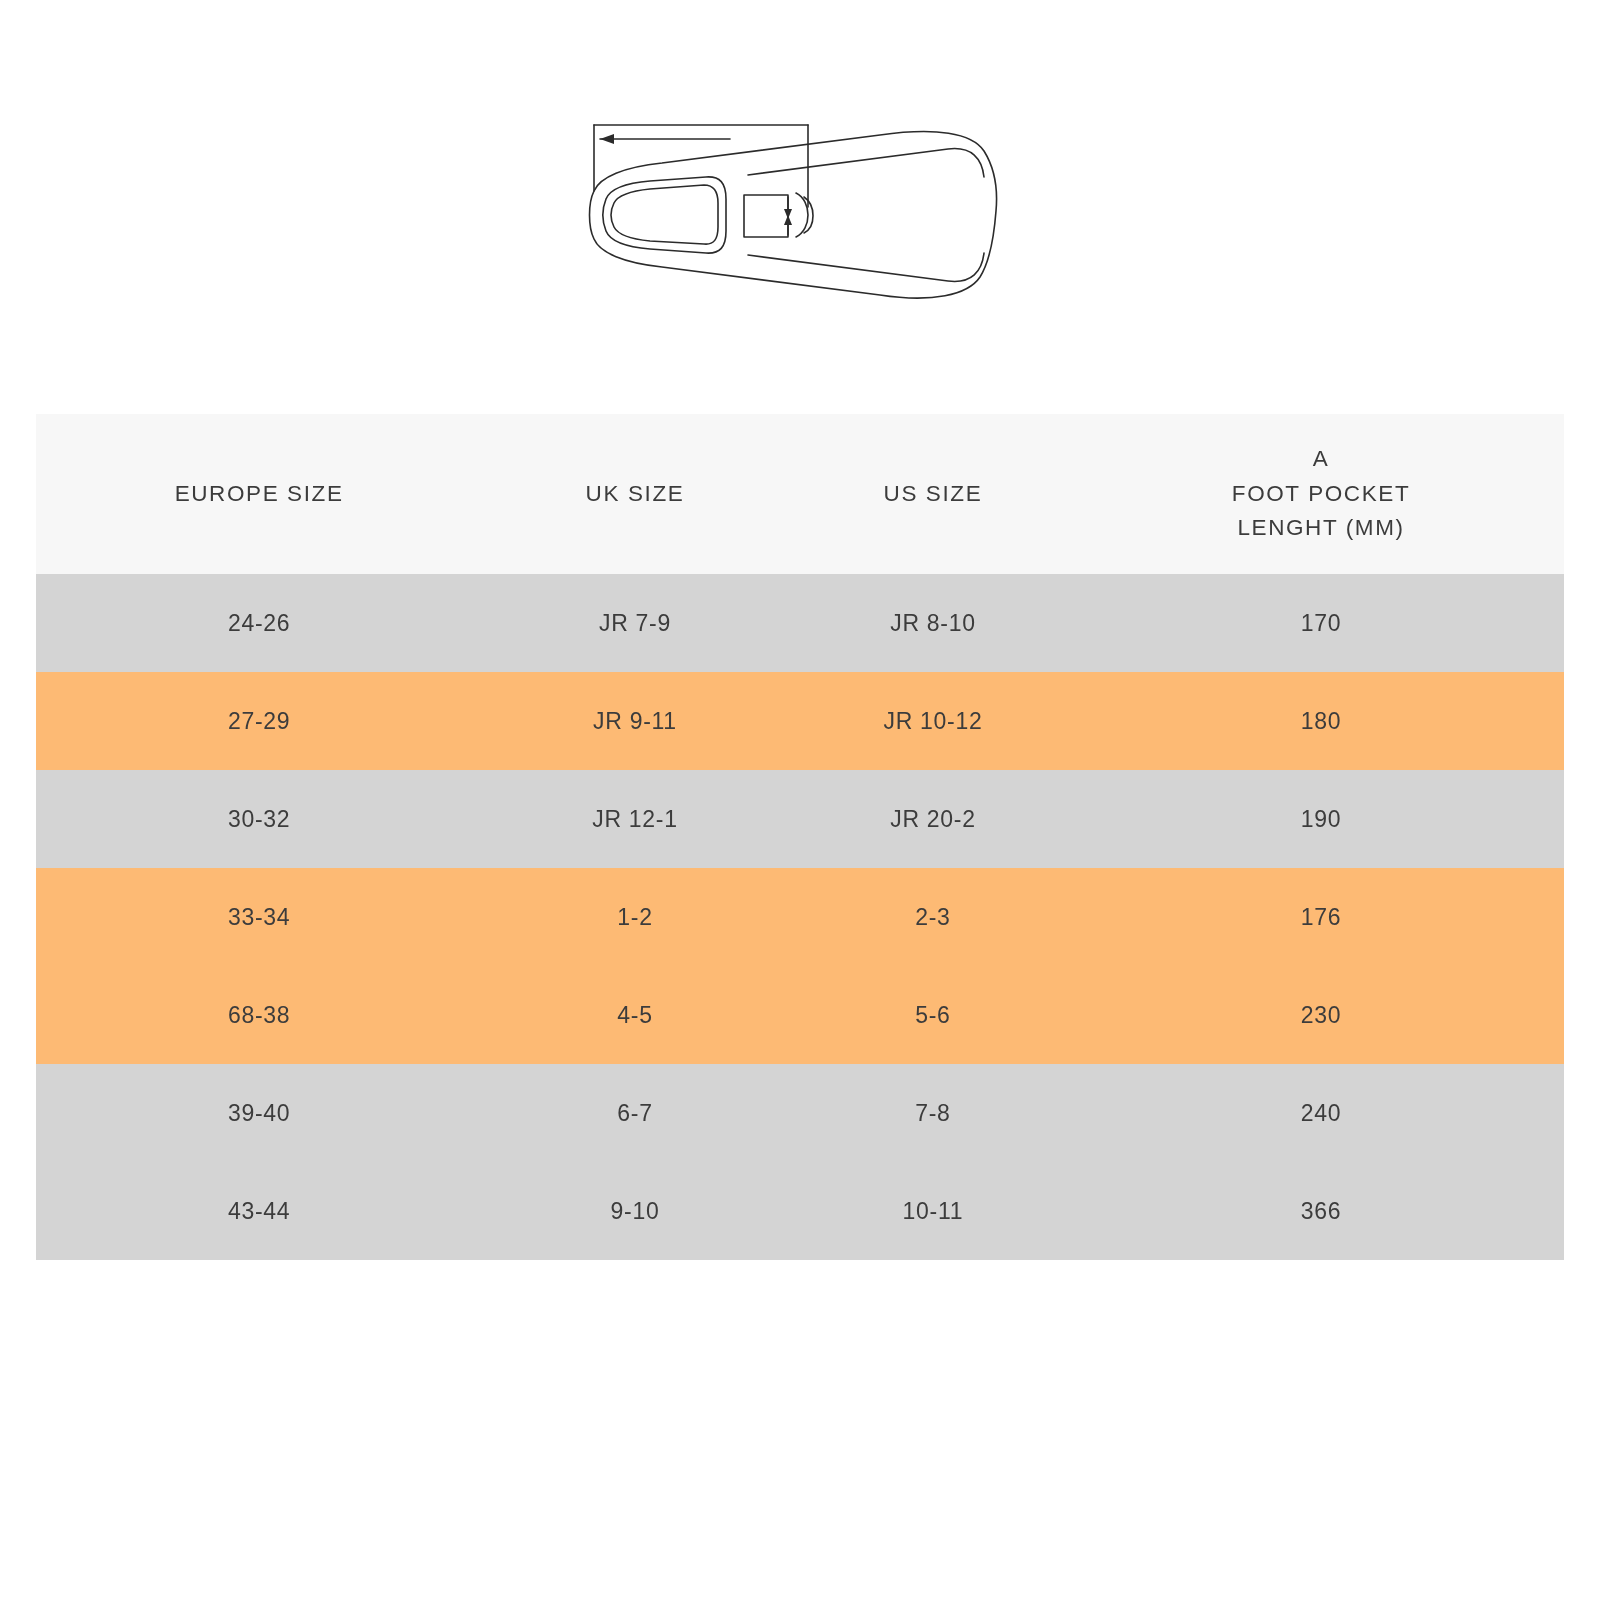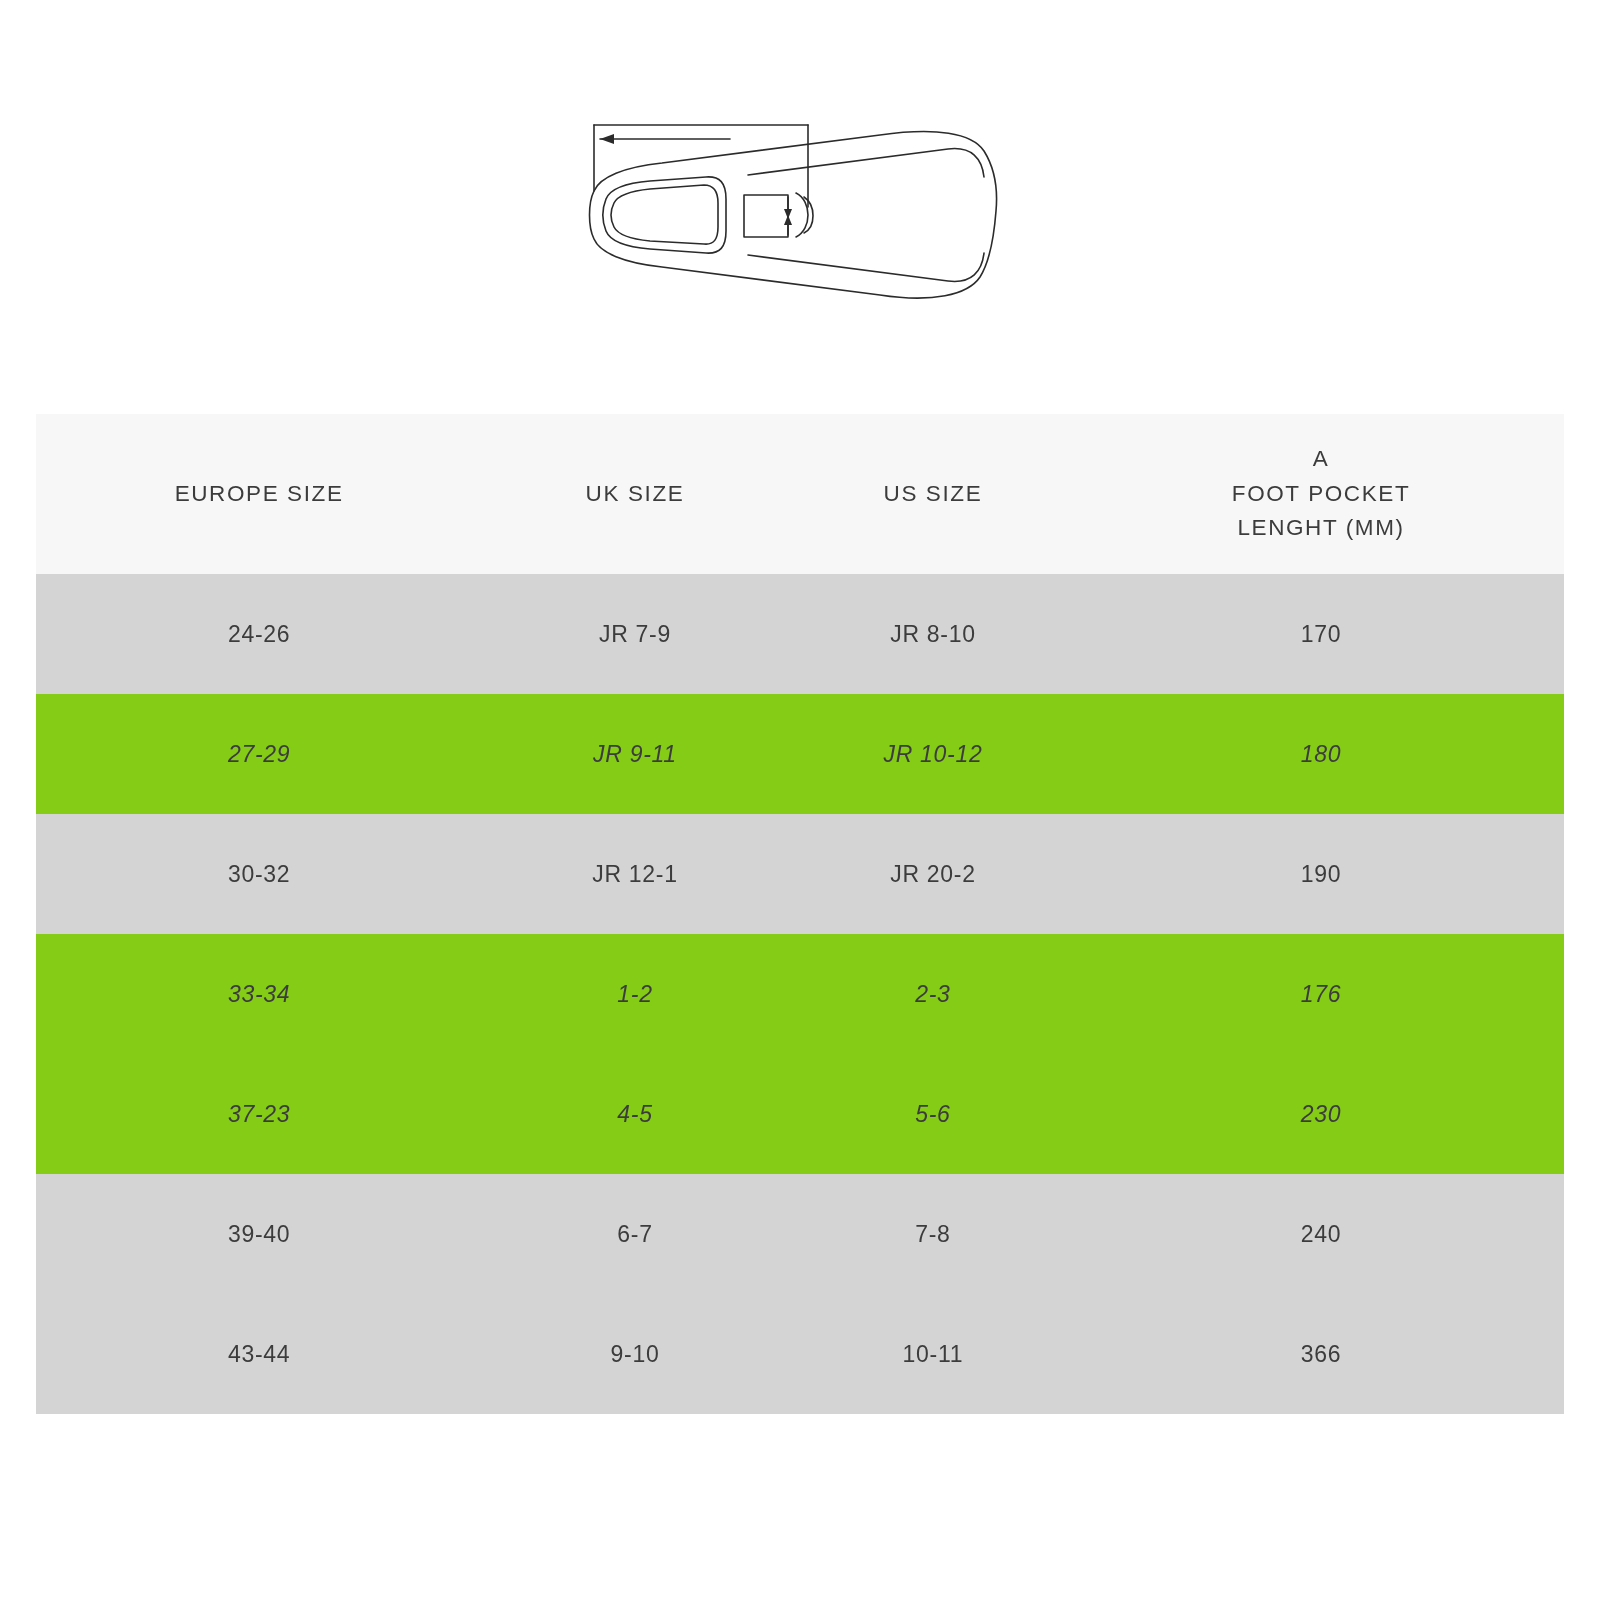--- a/index.html
+++ b/index.html
@@ -59,28 +59,27 @@
     background: #f7f7f7;
     height: 160px;
   }
   thead th {
     font-size: 22.5px;
     letter-spacing: 1.6px;
     color: #3c3c3c;
     line-height: 1.55;
   }
   tbody tr {
-    height: 120px;
+    height: 98px;
   }
   tbody tr.shade-dark {
     background: #d4d4d4;
   }
   tbody tr.shade-light {
-    background: #84cc16;
-    font-style: italic;
+    background: #fdba74;
   }
   tbody td {
     font-size: 23px;
     letter-spacing: 0.7px;
     color: #3c3c3c;
   }
   col.c1 { width: 29.2%; }
   col.c2 { width: 20.0%; }
   col.c3 { width: 19.0%; }
   col.c4 { width: 31.8%; }
@@ -192,21 +191,21 @@
           <td>JR 20-2</td>
           <td>190</td>
         </tr>
         <tr class="shade-light">
           <td>33-34</td>
           <td>1-2</td>
           <td>2-3</td>
           <td>176</td>
         </tr>
         <tr class="shade-light">
-          <td>37-23</td>
+          <td>68-38</td>
           <td>4-5</td>
           <td>5-6</td>
           <td>230</td>
         </tr>
         <tr class="shade-dark">
           <td>39-40</td>
           <td>6-7</td>
           <td>7-8</td>
           <td>240</td>
         </tr>

